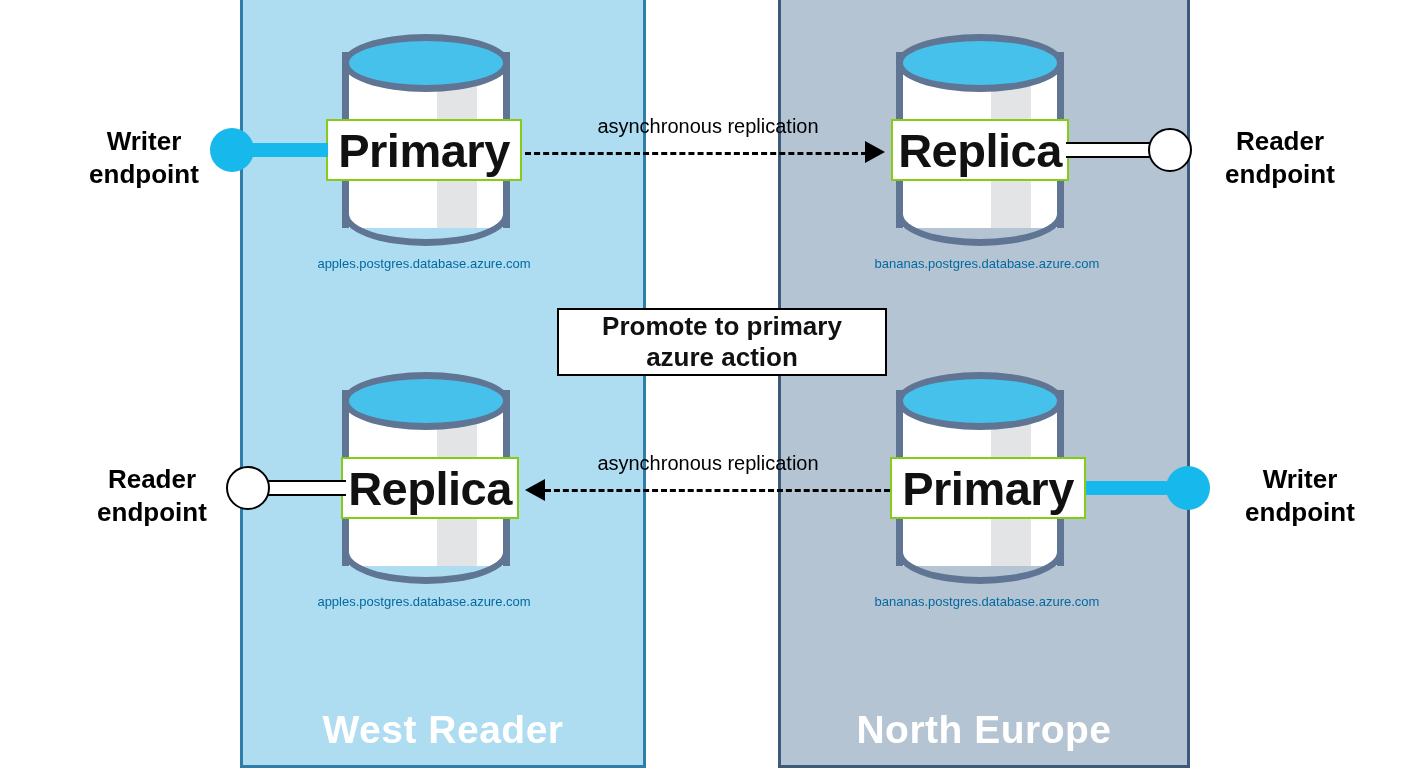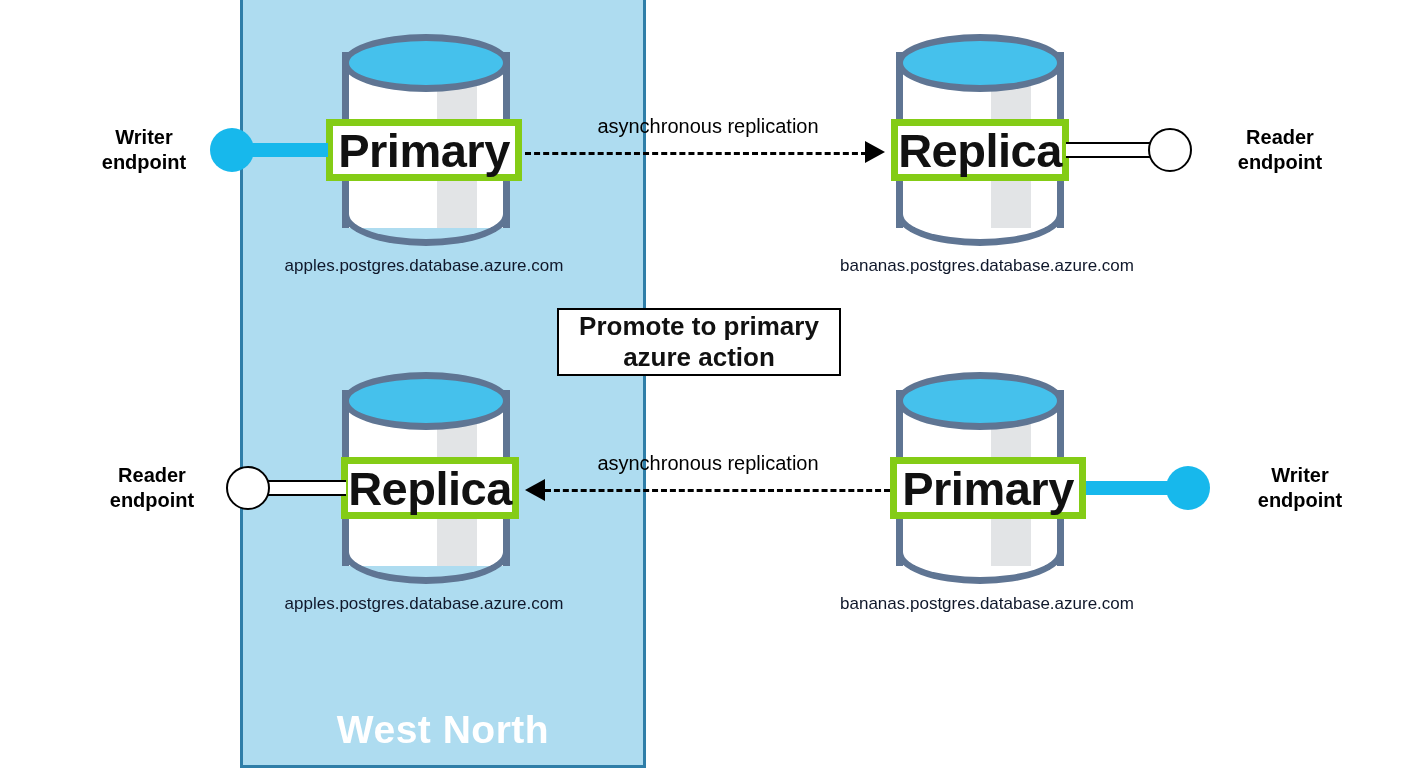--- a/index.html
+++ b/index.html
@@ -49,35 +49,35 @@
   .db .topcap{
     position:absolute;left:6px;top:4px;width:168px;height:58px;
     box-sizing:border-box;
     background:#45c1ec;border:7px solid #5f7593;
     border-radius:84px/29px;
   }
 
   
   .rolebox{
     position:absolute;box-sizing:border-box;
-    background:#ffffff;border:7px solid #84cc16;
+    background:#ffffff;border:2px solid #84cc16;
     display:flex;align-items:center;justify-content:center;
     font-size:47px;font-weight:bold;color:#111111;line-height:1;
     letter-spacing:-0.5px;
   }
 
   
   .hostname{
-    position:absolute;text-align:center;font-size:17px;color:#0f172a;
+    position:absolute;text-align:center;font-size:13px;color:#0369a1;
     white-space:nowrap;
   }
 
   
   .ep-label{
-    position:absolute;text-align:center;font-size:20px;font-weight:bold;
+    position:absolute;text-align:center;font-size:26px;font-weight:bold;
     color:#000000;line-height:1.25;white-space:nowrap;
   }
 
   
   .writer-dot{
     position:absolute;width:44px;height:44px;border-radius:50%;
     background:#17b8ec;
   }
   .writer-bar{position:absolute;height:14px;background:#17b8ec;}
 
@@ -102,36 +102,39 @@
     border-top:11px solid transparent;border-bottom:11px solid transparent;
     border-right:20px solid #000000;
   }
   .repl-text{
     position:absolute;font-size:20px;color:#000000;
     white-space:nowrap;text-align:center;
   }
 
   
   .promote{
-    position:absolute;left:557px;top:308px;width:284px;height:68px;
+    position:absolute;left:557px;top:308px;width:330px;height:68px;
     box-sizing:border-box;background:#ffffff;border:2px solid #000000;
     display:flex;align-items:center;justify-content:center;text-align:center;
     font-size:26px;font-weight:bold;color:#111111;line-height:1.18;
     padding:7px 8px;
   }
 </style>
 </head>
 <body>
 
 <div id="stage">
 
   <div class="region region-west">
-    <div class="region-label">West North</div>
-  </div>
-
+    <div class="region-label">West Reader</div>
+  </div>
+
+  <div class="region region-north">
+    <div class="region-label">North Europe</div>
+  </div>
 
   <div class="db" style="left:336px;top:30px;">
     <div class="body">
       <div class="shade"></div>
     </div>
     <div class="bottomcap"></div>
     <div class="topcap"></div>
   </div>
   <div class="rolebox" style="left:326px;top:119px;width:196px;height:62px;">Primary</div>
   <div class="hostname" style="left:276px;top:256px;width:296px;">apples.postgres.database.azure.com</div>

